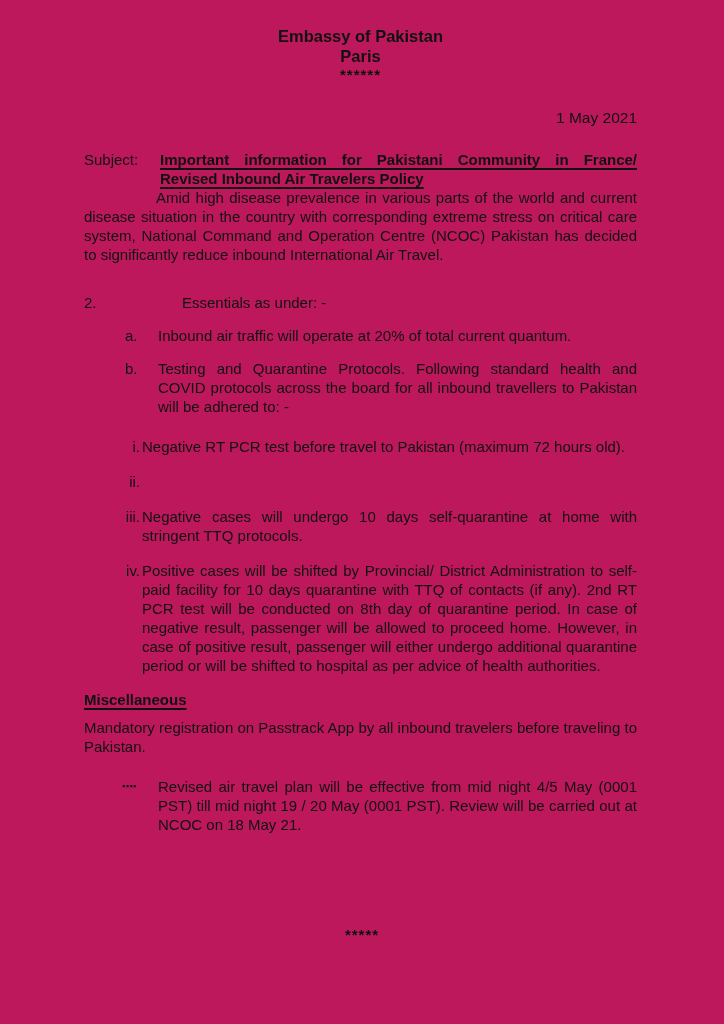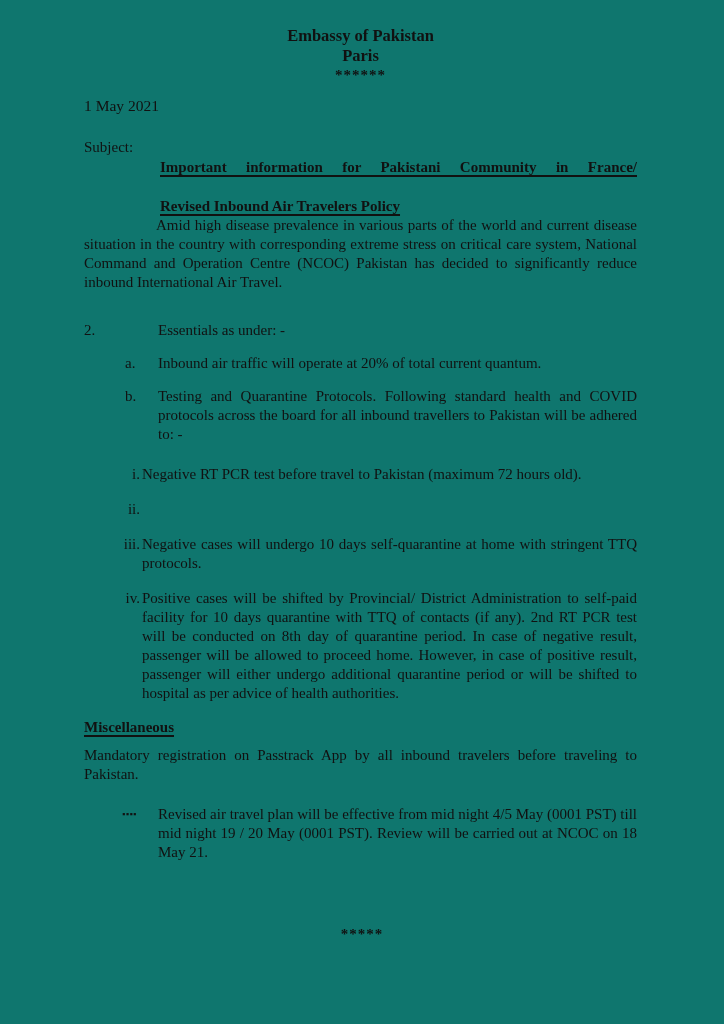--- a/index.html
+++ b/index.html
@@ -1,40 +1,40 @@
 <!DOCTYPE html>
 <html><head>
 <meta charset="utf-8">
 <style>
   html, body { margin: 0; padding: 0; background: #ffffff; }
   .page {
     position: relative;
     width: 724px;
     height: 1024px;
     box-sizing: border-box;
-    background: #0f766e;
+    background: #be185d;
     color: #111111;
-    font-family: Liberation Serif, serif;
+    font-family: Liberation Sans, sans-serif;
     font-size: 15px;
     line-height: 19px;
     padding: 26px 87px 0 84px;
     overflow: hidden;
   }
   .doc-header { text-align: center; font-weight: bold; font-size: 16.5px; line-height: 20px; }
   .doc-header .stars { font-size: 15px; line-height: 18px; letter-spacing: 1px; }
-  .date-line { margin-top: 12px; font-size: 15.5px; }
+  .date-line { text-align: right; margin-top: 24px; font-size: 15.5px; }
   .subject-row { display: flex; margin-top: 23px; justify-content: center; }
   .subject-row .lbl { flex: none; width: 76px; }
   .subject-row .content { flex: 1; font-weight: bold; }
-  .subject-line { text-decoration: underline; text-decoration-thickness: 1.8px; text-underline-offset: 3px; margin-top: 20px; }
+  .subject-line { text-decoration: underline; text-decoration-thickness: 1.8px; text-underline-offset: 3px; }
   .subject-line.l1 { text-align: justify; text-align-last: justify; }
   .intro-para { text-align: justify; text-indent: 72px; }
   .num-row { display: flex; margin-top: 29px; }
   .num-row .lbl { flex: none; width: 74px; }
-  .num-row .content { flex: 1; }
+  .num-row .content { flex: 1; margin-left: 24px; }
   .letter-row { display: flex; margin-left: 41px; margin-top: 14px; }
   .letter-row .lbl { flex: none; width: 33px; }
   .letter-row .content { flex: 1; text-align: justify; }
   .roman-row { display: flex; margin-top: 16px; }
   .roman-row .lbl { flex: none; width: 56px; text-align: right; }
   .roman-row .content { flex: 1; margin-left: 2px; text-align: justify; }
   .roman-row.first { margin-top: 21px; }
   .misc-heading { margin-top: 15px; font-weight: bold; text-decoration: underline; text-decoration-thickness: 1.8px; text-underline-offset: 3px; }
   .misc-para { margin-top: 9px; text-align: justify; }
   .bullet-row { display: flex; margin-left: 38px; margin-top: 21px; }

